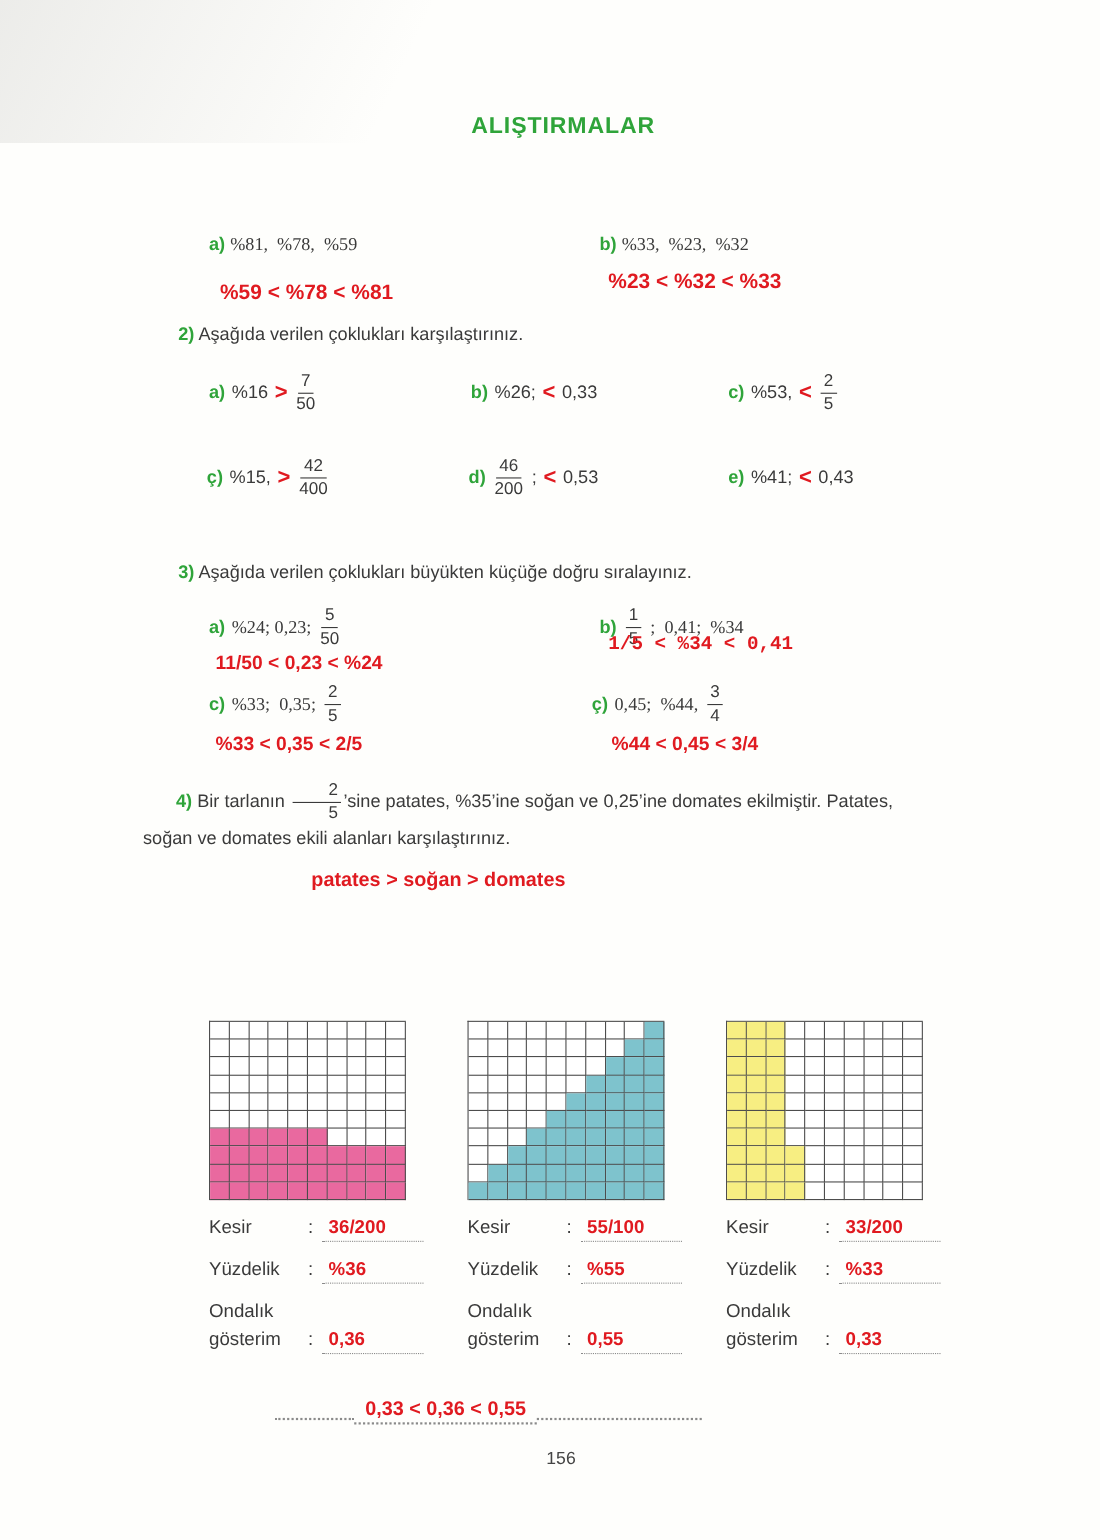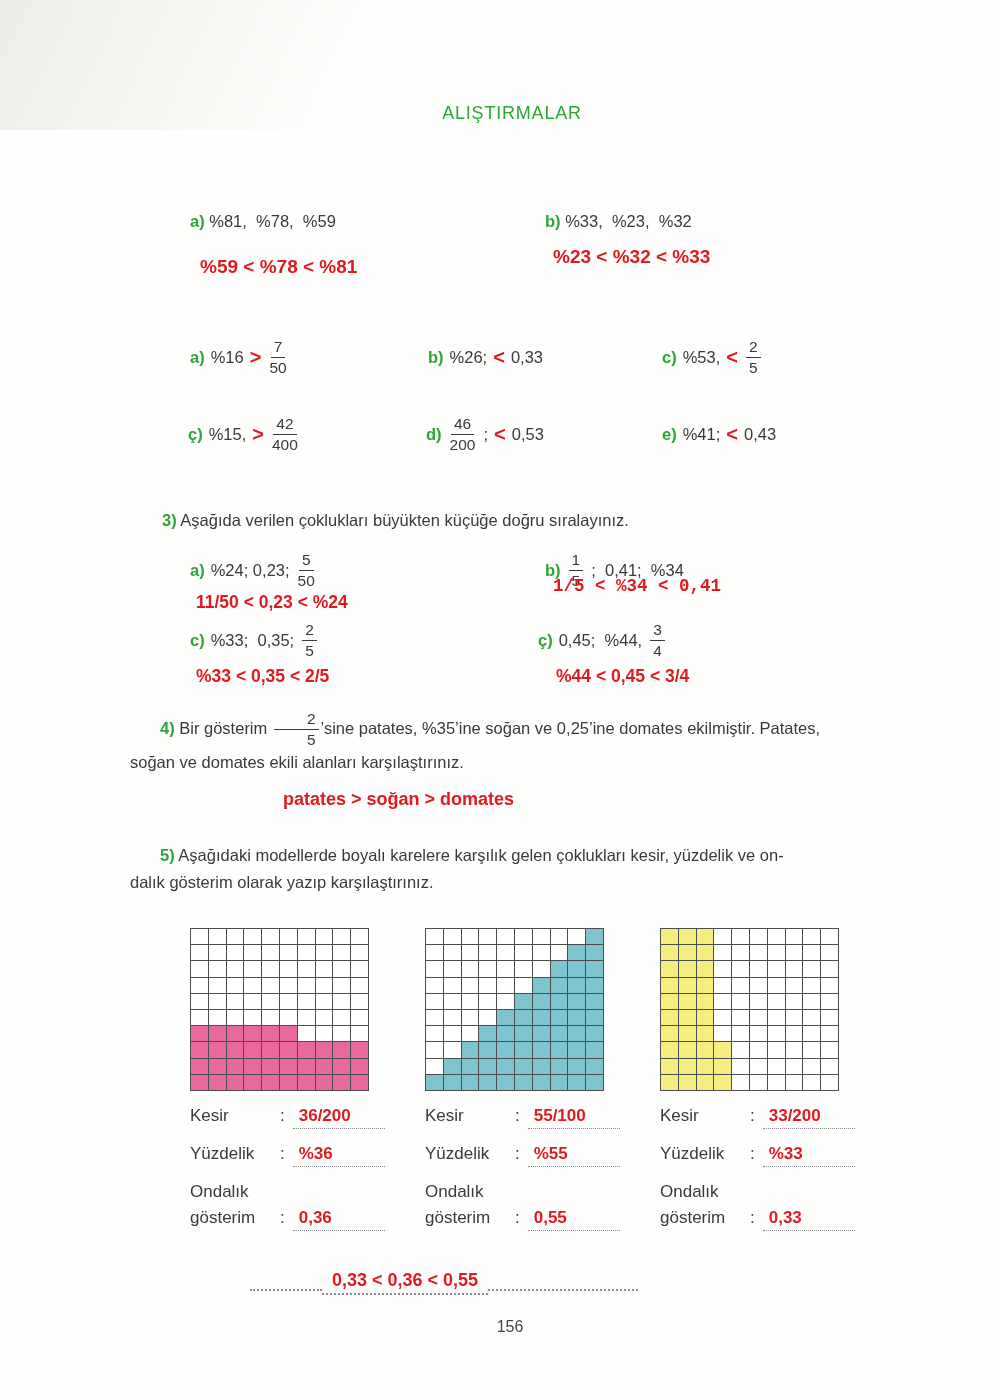--- a/index.html
+++ b/index.html
@@ -7,23 +7,23 @@
   }
   *{margin:0;padding:0;box-sizing:border-box;}
   body{background:#ffffff;font-family:"Liberation Sans","DejaVu Sans",sans-serif;}
   .page{position:relative;width:1000px;height:1400px;background:#fefefc;color:var(--text);
         font-size:16.5px;overflow:hidden;}
   .abs{position:absolute;}
   .scan-shadow{top:0;left:0;width:600px;height:130px;
         background:linear-gradient(115deg,rgba(198,198,194,0.32),rgba(255,255,255,0) 60%);}
   .green{color:var(--green);font-weight:700;}
   .red{color:var(--red);font-weight:700;}
-  .pre{white-space:pre-wrap;}
+  .pre{white-space:pre-wrap;font-family:Liberation Serif, serif;}
   .title-wrap{top:103px;left:0;width:1024px;text-align:center;}
-  .title{font-size:18px;font-weight:400;color:var(--green);letter-spacing:.8px;}
+  .title{font-size:21px;font-weight:700;color:var(--green);letter-spacing:.8px;}
   .item{display:flex;align-items:center;height:48px;gap:6px;}
   .op{color:var(--red);font-weight:700;font-size:20px;line-height:1;}
   .frac{display:inline-flex;flex-direction:column;align-items:center;font-size:15.5px;
         line-height:1.15;vertical-align:middle;margin:0 2px;}
   .frac .fn{border-bottom:1.5px solid var(--text);padding:0 3px 1px;}
   .frac .fd{padding-top:1px;}
   .ans19{font-size:19px;}
   .ans17{font-size:17.5px;}
   .ans18{font-size:18px;}
   .para{line-height:1.62;width:795px;}
@@ -59,20 +59,24 @@
     <span class="green">a)</span>
     <span class="pre">%81,  %78,  %59</span>
   </div>
   <div class="abs" style="top:212px;left:545px;">
     <span class="green">b)</span>
     <span class="pre">%33,  %23,  %32</span>
   </div>
   <div class="abs red ans19" style="top:256px;left:200px;">%59 &lt; %78 &lt; %81</div>
   <div class="abs red ans19" style="top:246px;left:553px;">%23 &lt; %32 &lt; %33</div>
 
+  <div class="abs" style="top:295px;left:162px;">
+    <span class="green">2)</span>
+    <span>Aşağıda verilen çoklukları karşılaştırınız.</span>
+  </div>
 
   <div class="abs item" style="top:333px;left:190px;">
     <span class="green">a)</span>
     <span>%16</span>
     <span class="op">&gt;</span>
     <span class="frac">
         <span class="fn">7</span>
         <span class="fd">50</span>
       </span>
   </div>
@@ -157,37 +161,30 @@
         <span class="fn">3</span>
         <span class="fd">4</span>
       </span>
   </div>
   <div class="abs red ans17" style="top:666px;left:196px;">%33 &lt; 0,35 &lt; 2/5</div>
   <div class="abs red ans17" style="top:666px;left:556px;">%44 &lt; 0,45 &lt; 3/4</div>
 
   <div class="abs para" style="top:710px;left:130px;">
     <div class="indent">
       <span class="green">4)</span>
-      <span>Bir gösterim</span>
+      <span>Bir tarlanın</span>
       <span class="frac">
           <span class="fn">2</span>
           <span class="fd">5</span>
         </span><span>’sine patates, %35’ine soğan ve 0,25’ine domates ekilmiştir. Patates,</span>
     </div>
     <div>soğan ve domates ekili alanları karşılaştırınız.</div>
   </div>
   <div class="abs red ans18" style="top:789px;left:283px;">patates &gt; soğan &gt; domates</div>
 
-  <div class="abs para" style="top:842px;left:130px;">
-    <div class="indent">
-      <span class="green">5)</span>
-      <span>Aşağıdaki modellerde boyalı karelere karşılık gelen çoklukları kesir, yüzdelik ve on-</span>
-    </div>
-    <div>dalık gösterim olarak yazıp karşılaştırınız.</div>
-  </div>
 
   <div class="abs grid" style="top:928px;left:190px;">
       <div class="cell"></div>
       <div class="cell"></div>
       <div class="cell"></div>
       <div class="cell"></div>
       <div class="cell"></div>
       <div class="cell"></div>
       <div class="cell"></div>
       <div class="cell"></div>

